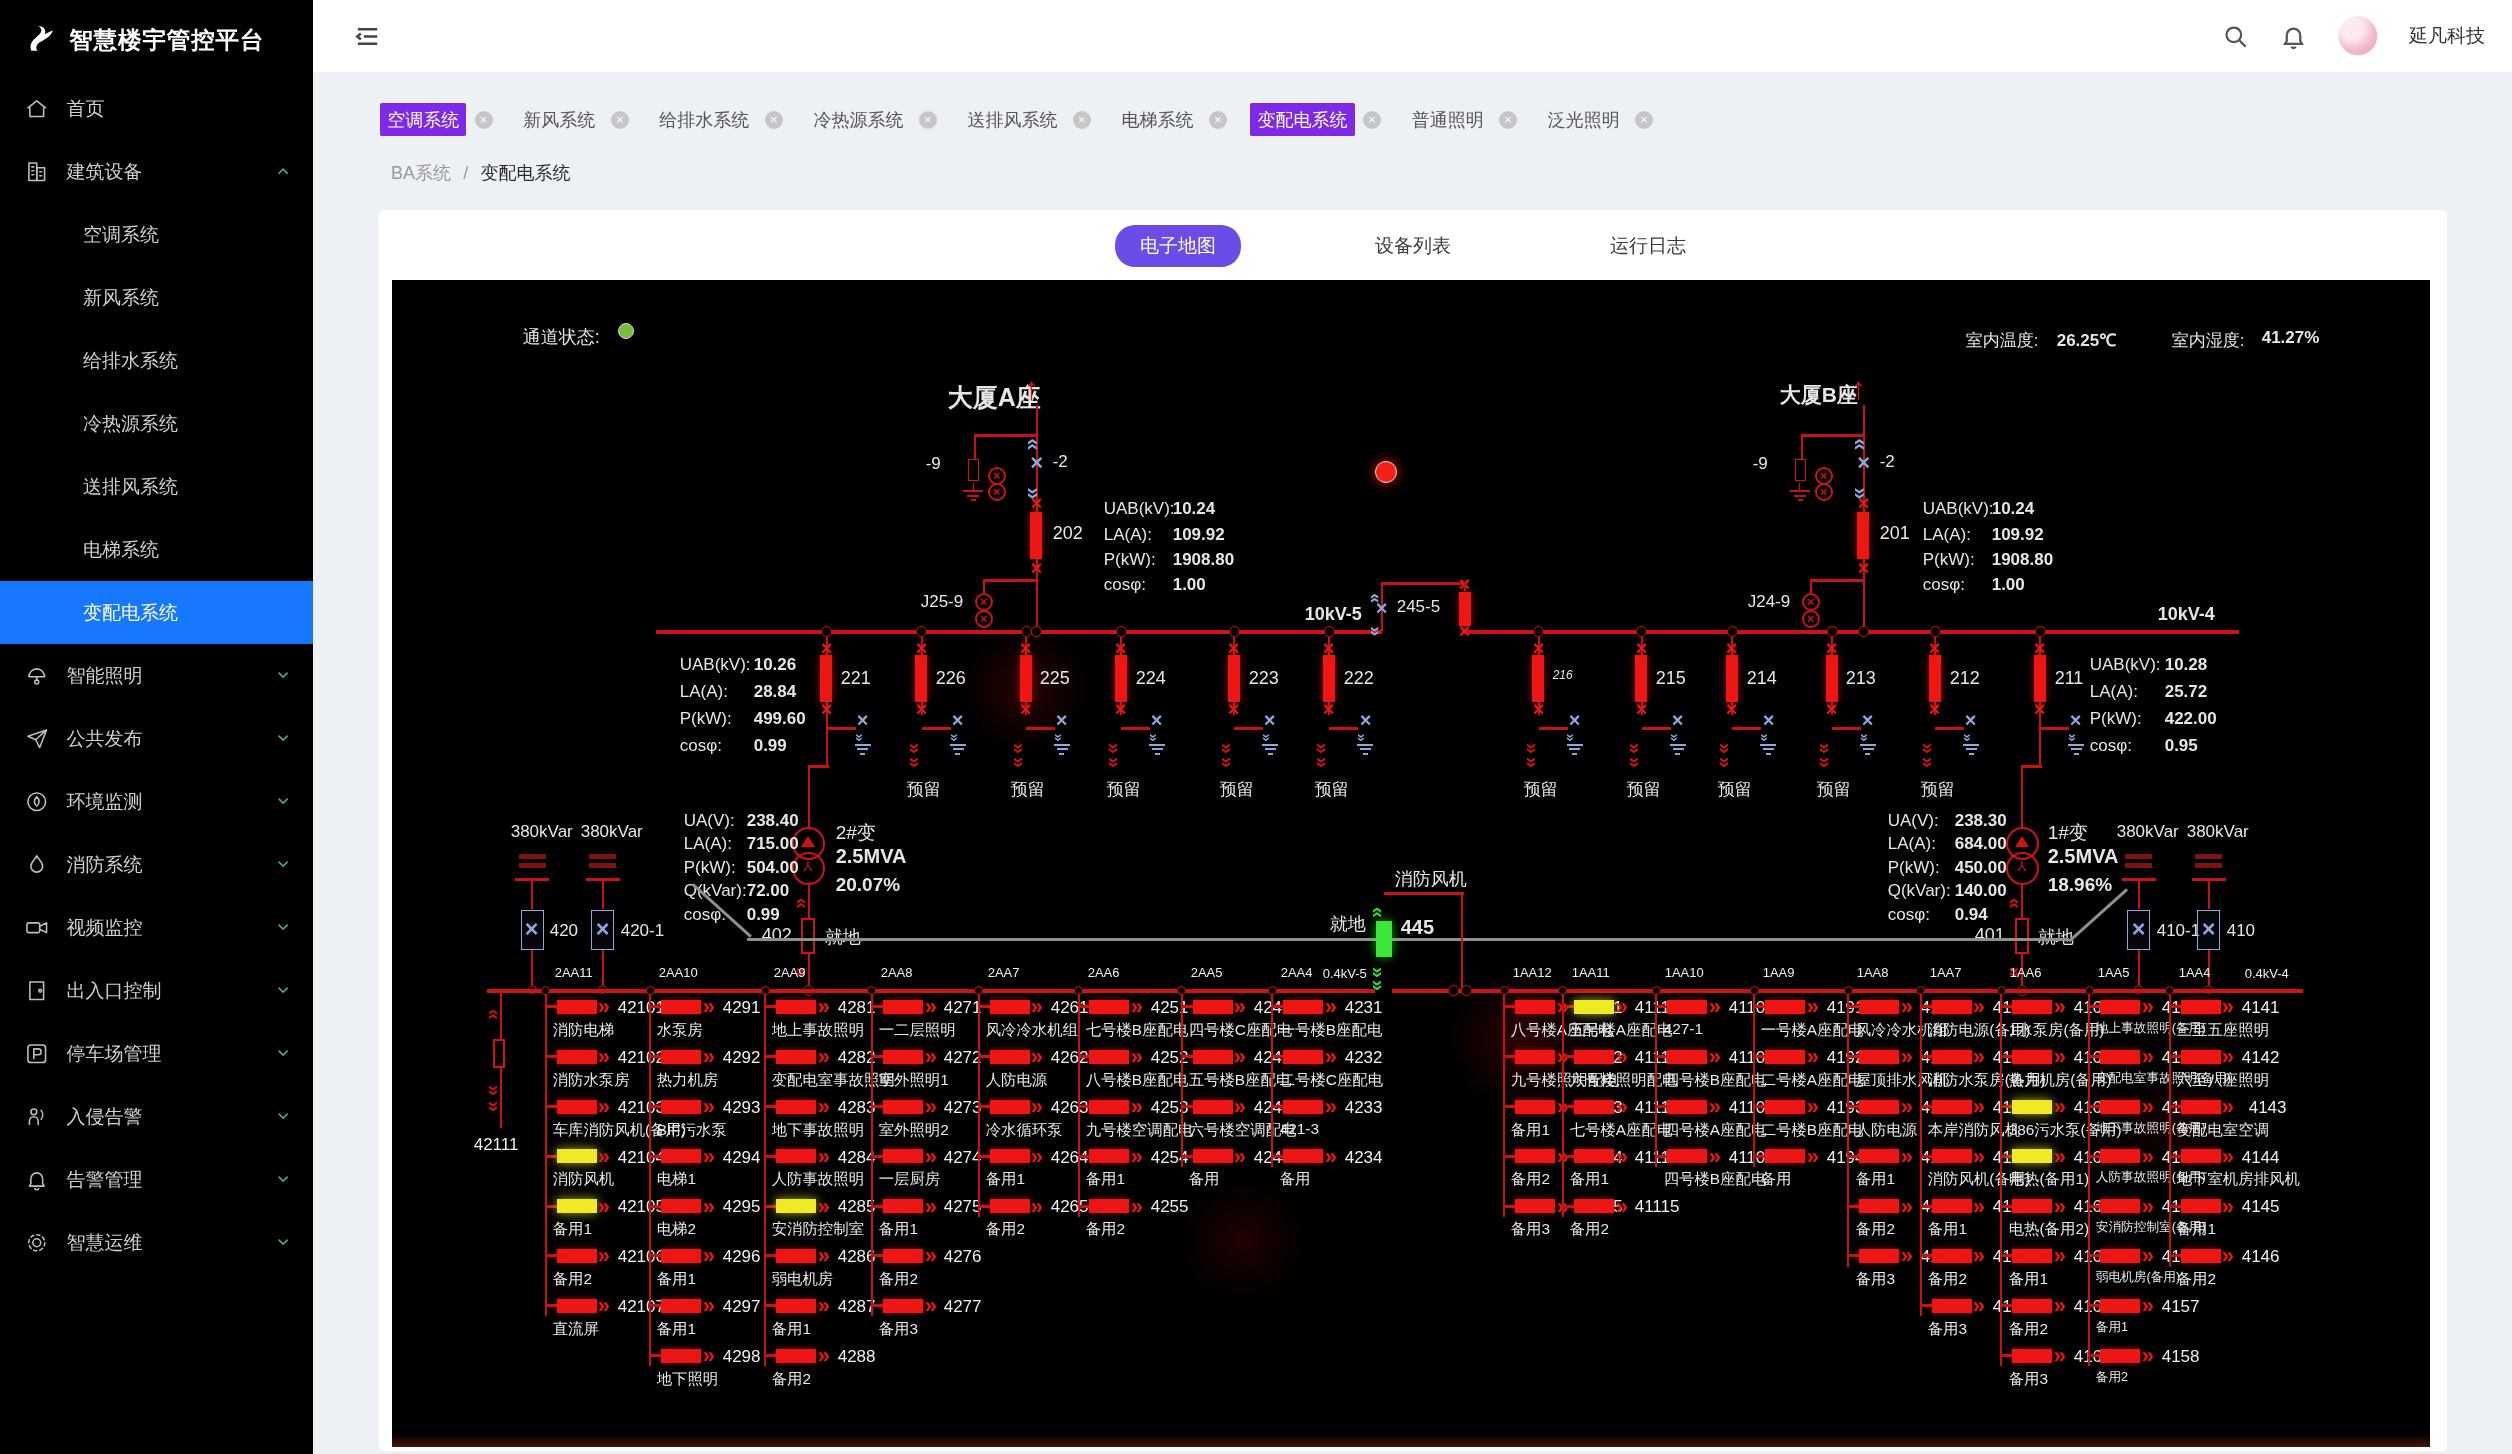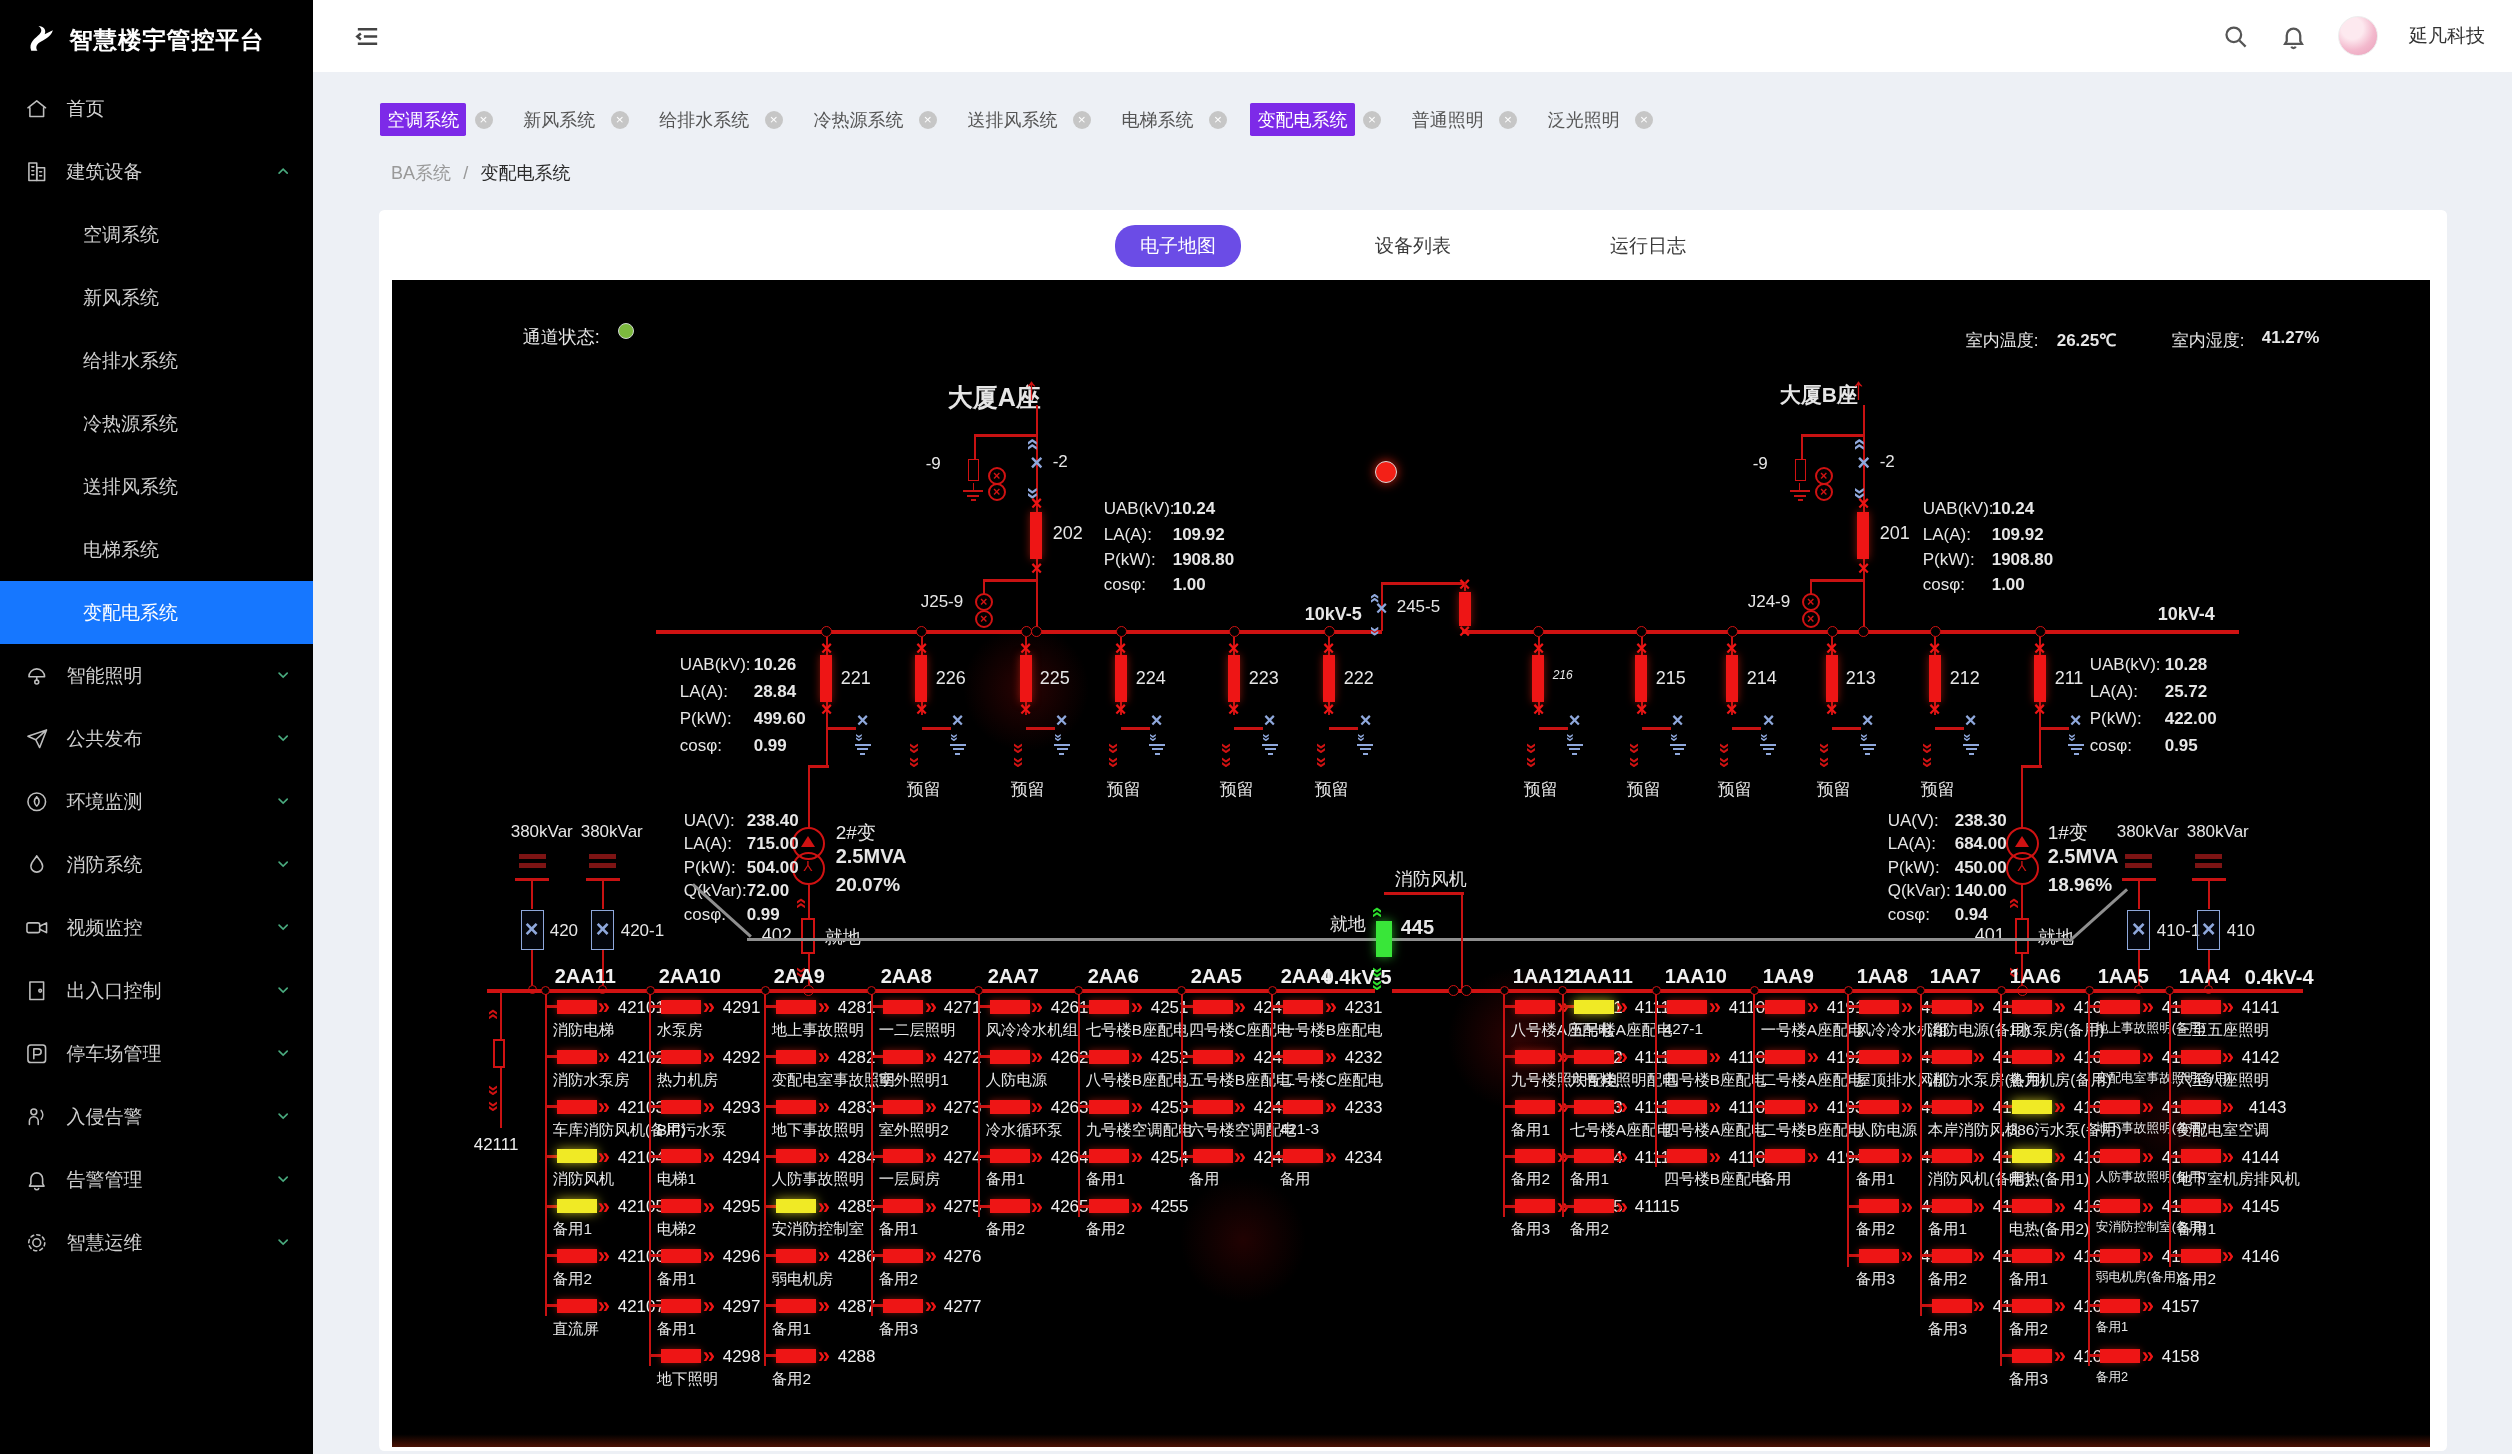--- a/index.html
+++ b/index.html
@@ -66,21 +66,21 @@
   .fd-arrow { position:absolute; color:#ee1515; font-size:22px; font-weight:bold; line-height:1; }
   .fd-num { position:absolute; font-size:17px; color:#eee; white-space:nowrap; }
   .fd-label { position:absolute; font-size:15.4px; color:#e8e8e8; white-space:nowrap; }
   .circ { position:absolute; border:2.7px solid #d01212; border-radius:50%; background:transparent; }
   .swbox { position:absolute; width:23.5px; height:40px; border:1.8px solid #8fa8dc; background:rgba(10,14,30,.4); cursor:pointer; }
   .hrect { position:absolute; width:14.5px; height:36px; border:2.7px solid #d01212; background:#000; cursor:pointer; }
   .tri { position:absolute; width:0; height:0; border-left:7.2px solid transparent; border-right:7.2px solid transparent; border-bottom:11.8px solid #d01212; }
   #chan-dot { position:absolute; width:16.3px; height:16.3px; border-radius:50%; background:#7cb93e; border:1.8px solid #cfd8cf; }
   #alarm-dot { position:absolute; width:22px; height:22px; border-radius:50%; background:#f32017; box-shadow:0 0 11px rgba(255,40,20,.8); border:1.8px solid #d7d7d7; }
   .tie-green { position:absolute; width:16.3px; height:36px; background:#39e639; box-shadow:0 0 11px rgba(60,255,60,.6); cursor:pointer; }
-  .buslbl { position:absolute; font-size:20px; font-weight:bold; color:#f0f0f0; white-space:nowrap; }
+  .buslbl { position:absolute; font-size:13px; font-weight:normal; color:#f0f0f0; white-space:nowrap; }
 </style>
 </head>
 <body>
 
 <div id="root">
   <aside id="sidebar">
     <div id="logo-row">
       <svg width="33" height="33" viewBox="0 0 32 32">
         <path d="M7 27 C4 19 11 15 15 11 C18 8 17 5 14 3 C19 3 22 7 20 11 L28 7 C26 14 19 16 15 19 C12 21 11 24 13 27 Z" fill="#fff"></path>
       </svg>

